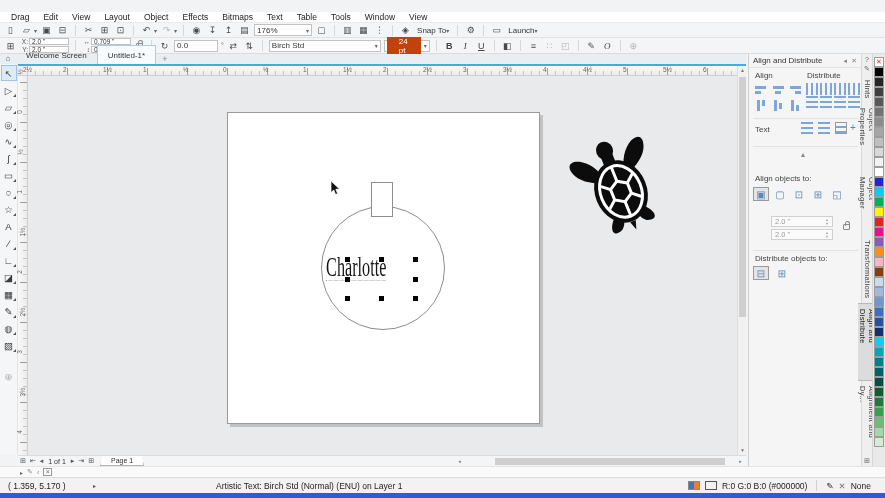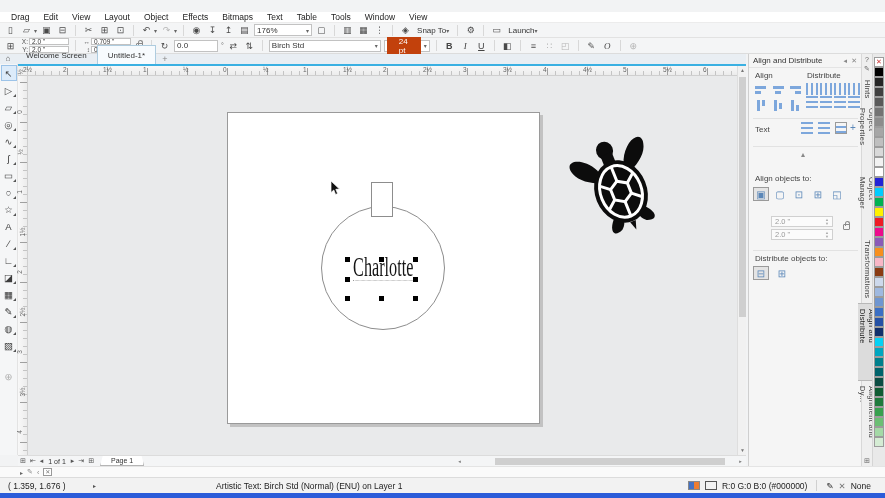--- a/index.html
+++ b/index.html
@@ -59,21 +59,21 @@
   #toolbox{position:absolute;left:0;top:64px;width:18px;height:391px;background:#f5f6f7;border-right:1px solid #e3e3e3;display:flex;flex-direction:column;align-items:center;padding-top:1px}
   .tool{width:16px;height:16px;display:flex;align-items:center;justify-content:center;font-size:9.5px;color:#3c3c3c;position:relative;margin-bottom:1px}
   .tool.active{background:#dcebfa;border:1px solid #9cc3e8}
   .tool.fly::after{content:"";position:absolute;right:1px;bottom:1px;border-left:3px solid transparent;border-bottom:3px solid #555}
   .tool.more{margin-top:14px;color:#b0b0b0}
   
   #canvas{position:absolute;left:28px;top:76px;width:709px;height:379px;background:#e9eaeb;overflow:hidden}
   #page{position:absolute;left:199px;top:36px;width:313px;height:312px;background:#fff;border:1px solid #9a9a9a;box-shadow:3px 3px 0 #c2c2c2}
   #ornament-circle{position:absolute;left:293px;top:130px;width:124px;height:124px;border:1px solid #8d8d8d;border-radius:50%}
   #ornament-rect{position:absolute;left:343px;top:106px;width:22px;height:35px;border:1px solid #8d8d8d;background:#fff}
-  #text-wrap{position:absolute;left:312px;top:176px;width:86px;height:30px;display:flex;align-items:center;justify-content:center}
+  #text-wrap{position:absolute;left:292px;top:176px;width:86px;height:30px;display:flex;align-items:center;justify-content:flex-end}
   #charlotte{font-family:"Liberation Serif",serif;font-size:27px;color:#161616;transform:scaleX(.6);white-space:nowrap;border-bottom:1px dotted #999;line-height:26px}
   .handle{position:absolute;width:5px;height:5px;background:#000}
   #turtle{position:absolute;left:540px;top:56px}
   #cursor{position:absolute;left:302px;top:105px}
   
   #vscroll{position:absolute;left:737px;top:66px;width:9px;height:389px;background:#f1f1f1;border-left:1px solid #dedede}
   #vscroll .arr{position:absolute;left:0;width:9px;height:9px;font-size:5px;color:#777;text-align:center;line-height:9px}
   #vthumb{position:absolute;left:1px;top:11px;width:7px;height:240px;background:#cfcfcf}
   #pagebar{position:absolute;left:18px;top:455px;width:728px;height:11px;background:#f4f5f6;border-top:1px solid #dcdcdc;display:flex;align-items:center;font-size:7px;color:#555}
   .pnav{padding:0 2px;font-size:7px;color:#555}
@@ -513,21 +513,21 @@
     </div>
 
   <div id="docpal">
     <span style="font-size:6px;color:#666">▸</span>
     <span>✎</span>
     <span>‹</span>
     <span class="noswatch">✕</span>
   </div>
 
   <div id="statusbar">
-    <span id="coords">( 1.359, 1.676 )</span>
+    <span id="coords">( 1.359, 5.170 )</span>
     <span id="sb-flyout">▸</span>
     <span>Artistic Text: Birch Std (Normal) (ENU) on Layer 1</span>
     <span id="sb-right">
       <span id="bmp-ic"></span>
       <span id="fill-swatch"></span>
       <span>R:0 G:0 B:0 (#000000)</span>
       <span class="sbsep"></span>
       <span>✎</span>
       <span style="color:#777">✕</span>
       <span>None</span>

